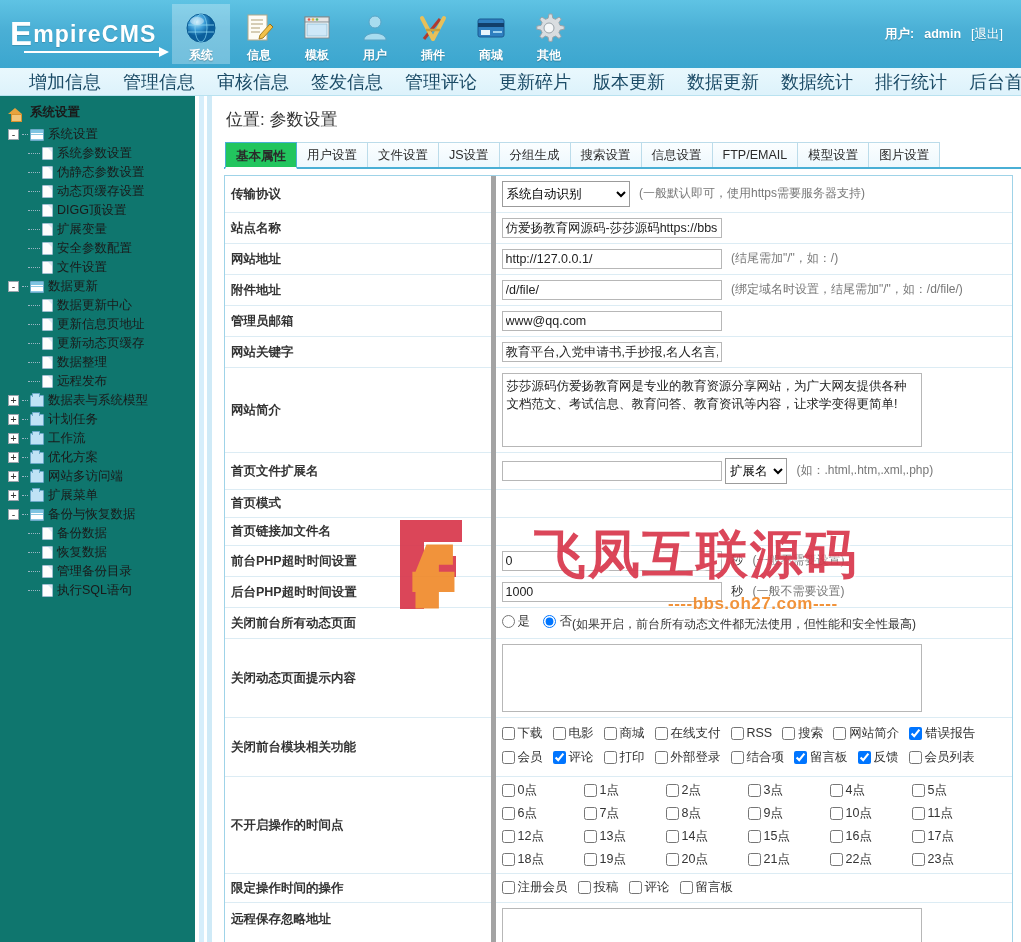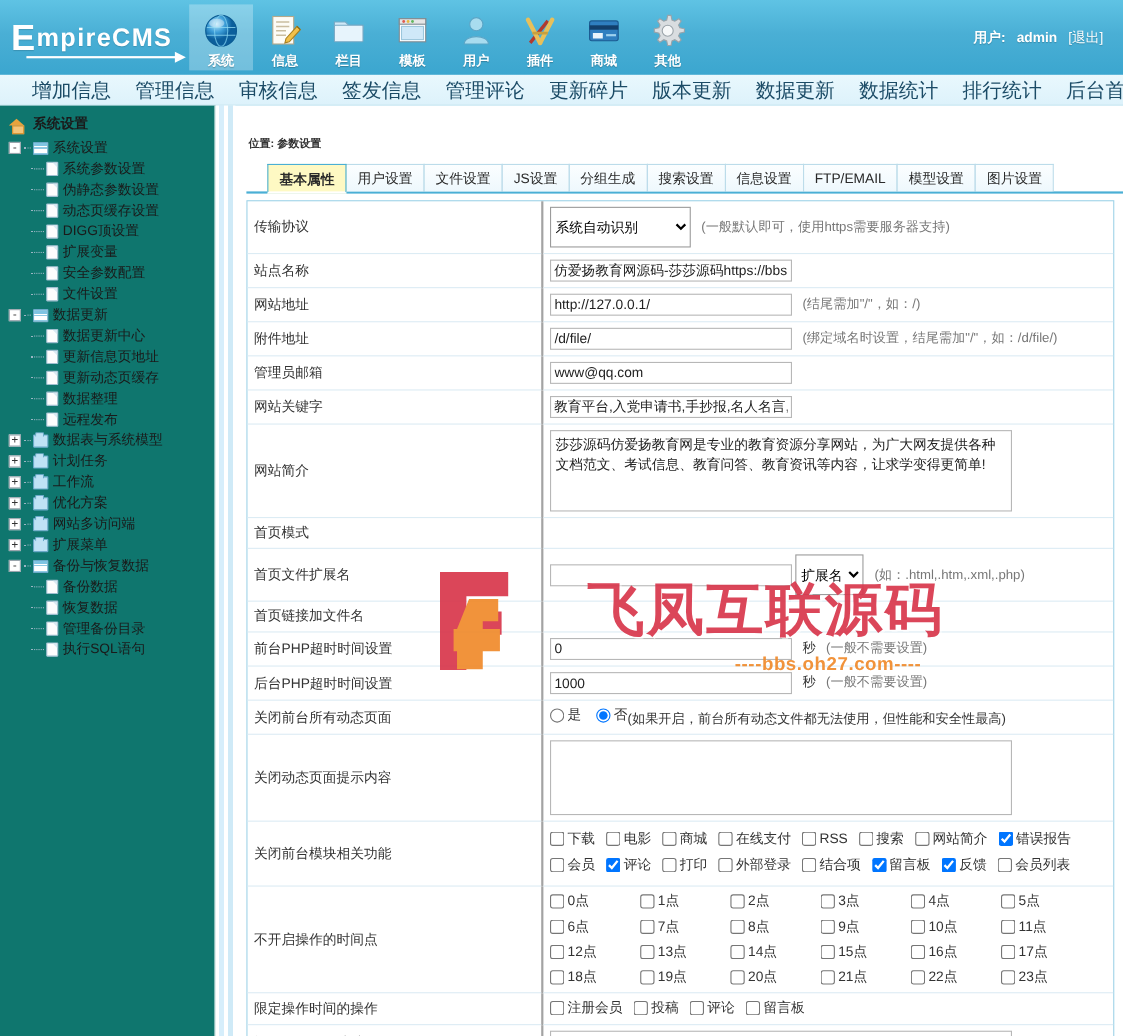--- a/index.html
+++ b/index.html
@@ -183,47 +183,47 @@
     position: relative;
   }
 
   
   .main {
     flex: 1;
     padding: 8px 0 0 10px;
     overflow: hidden;
     position: relative;
   }
-  .crumb { font-size: 10px; color: #333; margin: 20px 0 10px 2px; font-weight: bold;}
+  .crumb { font-size: 17px; color: #333; margin: 4px 0 10px 2px; font-weight: normal;}
 
   .tabs {
     display: flex; align-items: flex-end;
     border-bottom: 2px solid #4aafd5;
     height: 28px;
     padding-left: 1px;
   }
   .tab {
     height: 25px; line-height: 24px;
     padding: 0 10px;
     font-size: 12.5px; color: #2a2a2a;
     border: 1px solid #bcdcea;
     border-bottom: none;
     background: linear-gradient(to bottom,#fbfeff,#eef8fd);
     margin-right: -1px;
     cursor: pointer;
     white-space: nowrap;
   }
   .tab.active {
-    background: #fef9c3;
+    background: #22c55e;
     font-weight: bold;
     height: 27px; line-height: 26px;
     border-color: #4aafd5;
     border-bottom: 2px solid #fff;
     margin-bottom: -2px;
-    position: relative; z-index: 2; margin-left: 18px;
+    position: relative; z-index: 2;
   }
 
   .panel {
     border: 1px solid #9fd3e8;
     border-top: none;
     background: #fff;
     margin-top: 6px;
     margin-right: 8px;
     border-top: 1px solid #9fd3e8;
   }
@@ -238,40 +238,41 @@
   table.form { width: 100%; border-collapse: collapse; }
   table.form td {
     border-bottom: 1px solid #dcecf4;
     padding: 5px 6px;
     font-size: 12.5px;
     color: #333;
     vertical-align: middle;
   }
   td.lbl {
     width: 268px;
-    border-right: 2px solid #a3a3a3;
+    border-right: 5px solid #a3a3a3;
     padding-left: 8px;
+    font-weight: bold;
   }
   td.val { padding-left: 8px; }
   .hint { color: #777; font-size: 12px; margin-left: 6px; }
 
   input.txt {
     border: 1px solid #b7b7b7;
     height: 20px;
     padding: 1px 3px;
     font-size: 12.5px;
     font-family: "Liberation Sans", sans-serif;
     color: #222;
     background: #fff;
     vertical-align: middle;
   }
   .w220 { width: 220px; }
   select.sel {
     border: 1px solid #9b9b9b;
-    height: 37px;
+    height: 26px;
     font-size: 12.5px;
     font-family: "Liberation Sans", sans-serif;
     background: #fff;
     vertical-align: middle;
   }
   textarea.ta {
     border: 1px solid #b7b7b7;
     font-size: 12.5px;
     font-family: "Liberation Sans", sans-serif;
     color: #222;
@@ -355,29 +356,20 @@
         <svg width="34" height="34" viewBox="0 0 34 34">
             <rect x="6" y="4" width="19" height="25" fill="#fdfcf6" stroke="#b6a98a"></rect>
             <path d="M9 9h12M9 13h12M9 17h9M9 21h9" stroke="#c9bda0" stroke-width="1.4"></path>
             <path d="M18 24 L28 13 L31 16 L21 27 L17 28 Z" fill="#f2c14a" stroke="#a8801f"></path>
             <path d="M28 13 L31 16" stroke="#8a6a16"></path>
           </svg>
       </span>
       <span class="mm-label">信息</span>
     </div>
 
-    <div class="mm-item">
-      <span class="mm-ico">
-        <svg width="34" height="34" viewBox="0 0 34 34">
-            <path d="M4 9 h10 l3 3 h13 v4 H4 Z" fill="#cfe8f7" stroke="#7aa9c4"></path>
-            <rect x="4" y="12" width="26" height="15" rx="1" fill="#e7f4fc" stroke="#7aa9c4"></rect>
-          </svg>
-      </span>
-      <span class="mm-label">栏目</span>
-    </div>
 
     <div class="mm-item">
       <span class="mm-ico">
         <svg width="34" height="34" viewBox="0 0 34 34">
             <rect x="5" y="6" width="24" height="21" fill="#ffffff" stroke="#7f8b92"></rect>
             <rect x="5" y="6" width="24" height="5" fill="#e6e6e6" stroke="#7f8b92"></rect>
             <circle cx="9" cy="8.5" r="1.3" fill="#e05a4f"></circle>
             <circle cx="13" cy="8.5" r="1.3" fill="#e8b83c"></circle>
             <circle cx="17" cy="8.5" r="1.3" fill="#63b860"></circle>
             <rect x="7" y="13" width="20" height="12" fill="#cfe8f8" stroke="#9cc6dc"></rect>
@@ -677,34 +669,34 @@
         </tr>
 
         <tr>
           <td class="lbl">网站简介</td>
           <td class="val">
             <textarea class="ta" style="width: 420px; height: 74px;">莎莎源码仿爱扬教育网是专业的教育资源分享网站，为广大网友提供各种文档范文、考试信息、教育问答、教育资讯等内容，让求学变得更简单!</textarea>
           </td>
         </tr>
 
         <tr>
-          <td class="lbl">首页模式</td>
-          <td class="val">
-            <span></span>
-          </td>
-        </tr>
-
-        <tr>
           <td class="lbl">首页文件扩展名</td>
           <td class="val">
             <input class="txt w220" value="" style="">
             <select class="sel" style="width:62px">
               <option>扩展名</option>
             </select>
             <span class="hint">(如：.html,.htm,.xml,.php)</span>
+          </td>
+        </tr>
+
+        <tr>
+          <td class="lbl">首页模式</td>
+          <td class="val">
+            <span></span>
           </td>
         </tr>
 
         <tr>
           <td class="lbl">首页链接加文件名</td>
           <td class="val">
             <span></span>
           </td>
         </tr>
 

